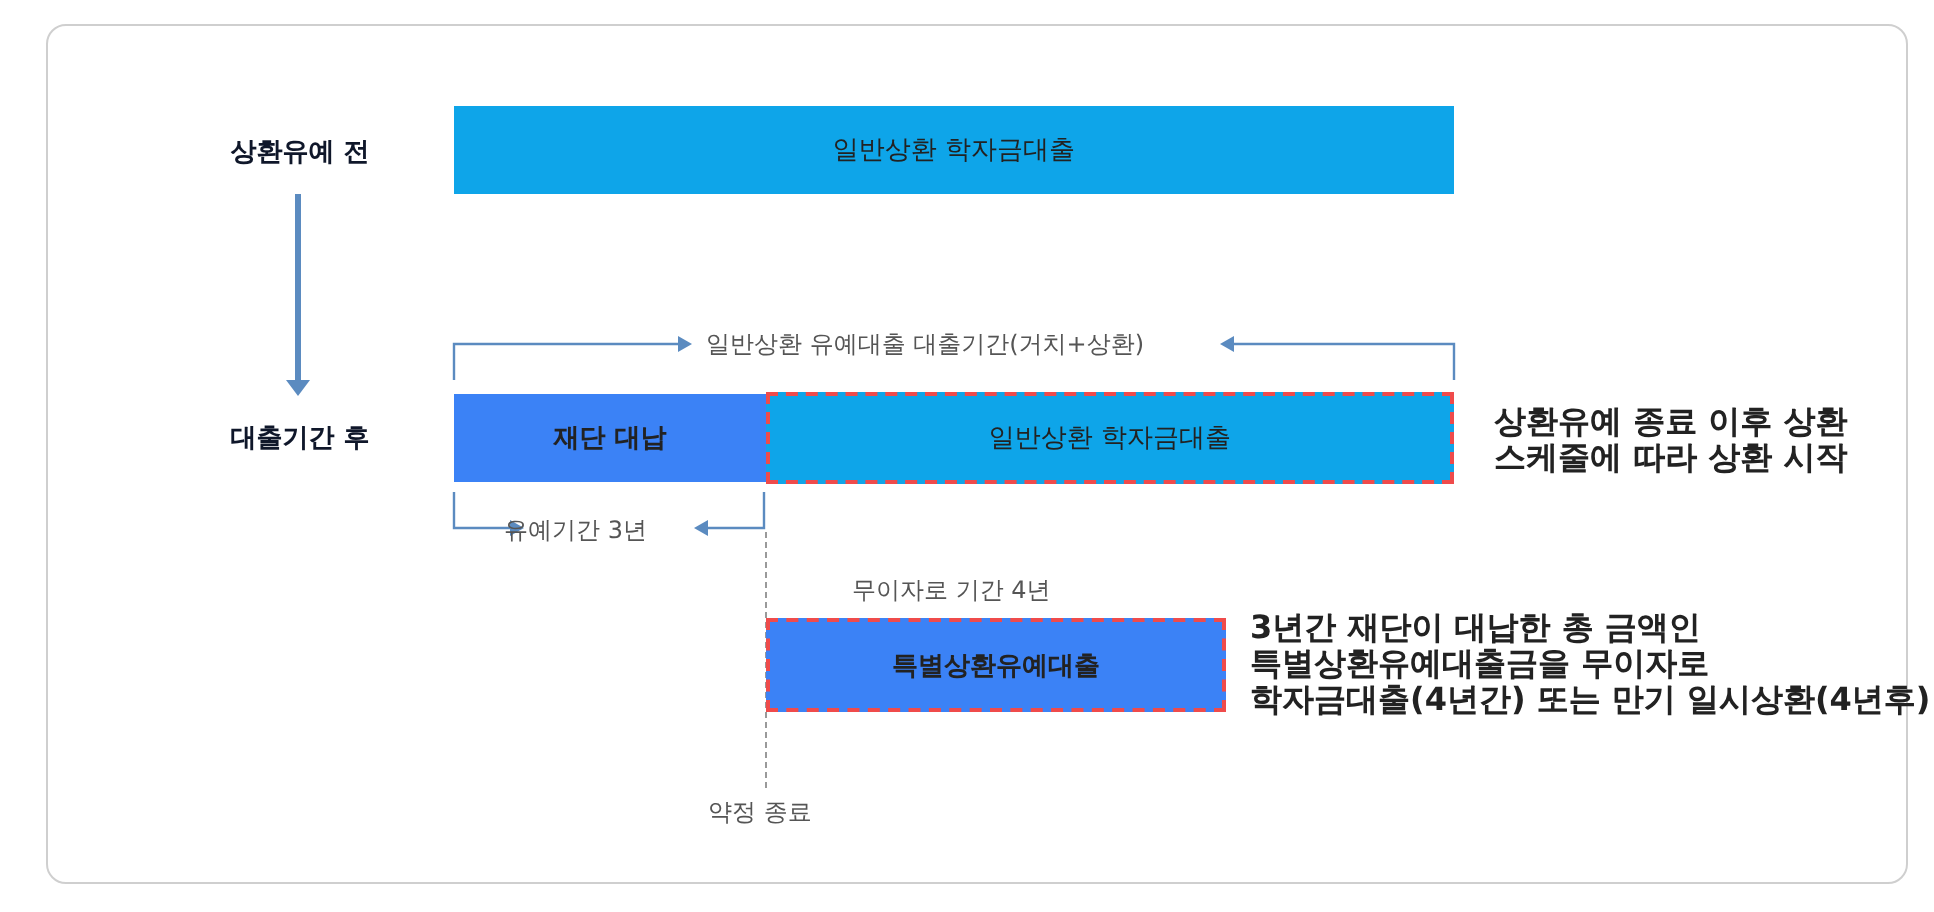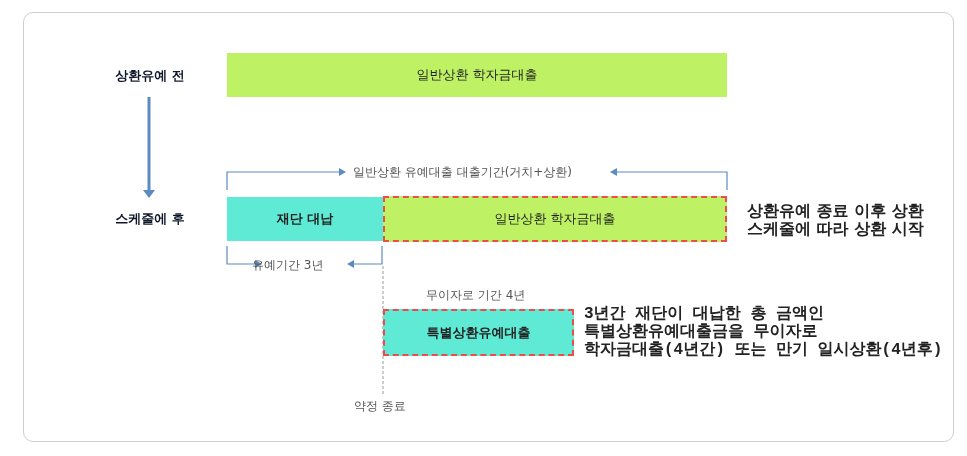--- a/index.html
+++ b/index.html
@@ -3,22 +3,22 @@
 <meta charset="utf-8">
 <style>
   html, body { margin:0; padding:0; background:#ffffff; }
   body { width:967px; height:456px; position:relative; overflow:hidden;
          font-family:"DejaVu Sans","Liberation Sans",sans-serif; color:#222; }
   .card { position:absolute; left:23px; top:12px; width:931px; height:430px;
           border:1px solid #cfcfcf; border-radius:10px; box-sizing:border-box; background:#fff; }
   .abs { position:absolute; }
   .row-label { font-size:13px; font-weight:bold; color:#0f172a; white-space:nowrap; transform:translateX(-50%); }
   .bar { display:flex; align-items:center; justify-content:center; font-size:13px; color:#222; box-sizing:border-box; }
-  .bar-light { background:#bef264; }
-  .bar-blue { background:#5eead4; font-weight:bold; }
+  .bar-light { background:#0ea5e9; }
+  .bar-blue { background:#3b82f6; font-weight:bold; }
   .dashed { border:2px dashed #ef4b4b; }
   .caption { font-size:12px; color:#555; white-space:nowrap; }
   .note { font-size:16px; font-weight:bold; color:#222; line-height:18px; white-space:nowrap; }
   svg.overlay { position:absolute; left:0; top:0; pointer-events:none; }
 </style>
 </head>
 <body>
 
 <div class="card"></div>
 
@@ -40,21 +40,21 @@
     <polyline points="227,246 227,264 255,264"></polyline>
     <polyline points="382,246 382,264 354,264"></polyline>
   </g>
   <polygon points="255,260 262,264 255,268" fill="#5b8bc0"></polygon>
   <polygon points="354,260 347,264 354,268" fill="#5b8bc0"></polygon>
 
   <line x1="383" y1="266" x2="383" y2="395" stroke="#9a9a9a" stroke-width="1" stroke-dasharray="3,2"></line>
 </svg>
 
 <div class="abs row-label" style="left:150px; top:67px;">상환유예 전</div>
-<div class="abs row-label" style="left:150px; top:210px;">스케줄에 후</div>
+<div class="abs row-label" style="left:150px; top:210px;">대출기간 후</div>
 
 <div class="abs bar bar-light" style="left:227px; top:53px; width:500px; height:44px;">
   <span>일반상환 학자금대출</span>
 </div>
 
 <div class="abs caption" style="left:353px; top:164px;">일반상환 유예대출 대출기간(거치+상환)</div>
 
 <div class="abs bar bar-blue" style="left:227px; top:197px; width:156px; height:44px;">
   <span>재단 대납</span>
 </div>
@@ -65,23 +65,23 @@
 
 <div class="abs note" style="left:747px; top:202px;">
   <div>상환유예 종료 이후 상환</div>
   <div>스케줄에 따라 상환 시작</div>
 </div>
 
 <div class="abs caption" style="left:252px; top:257px;">유예기간 3년</div>
 
 <div class="abs caption" style="left:426px; top:287px;">무이자로 기간 4년</div>
 
-<div class="abs bar bar-blue dashed" style="left:383px; top:309px; width:191px; height:47px;">
+<div class="abs bar bar-blue dashed" style="left:383px; top:309px; width:230px; height:47px;">
   <span>특별상환유예대출</span>
 </div>
 
-<div class="abs note" style="left:584px; top:305px;font-family:Liberation Mono, monospace;">
+<div class="abs note" style="left:625px; top:305px;">
   <div>3년간 재단이 대납한 총 금액인</div>
   <div>특별상환유예대출금을 무이자로</div>
   <div>학자금대출(4년간) 또는 만기 일시상환(4년후)</div>
 </div>
 
 <div class="abs caption" style="left:354px; top:398px;">약정 종료</div>
 
 </body></html>

